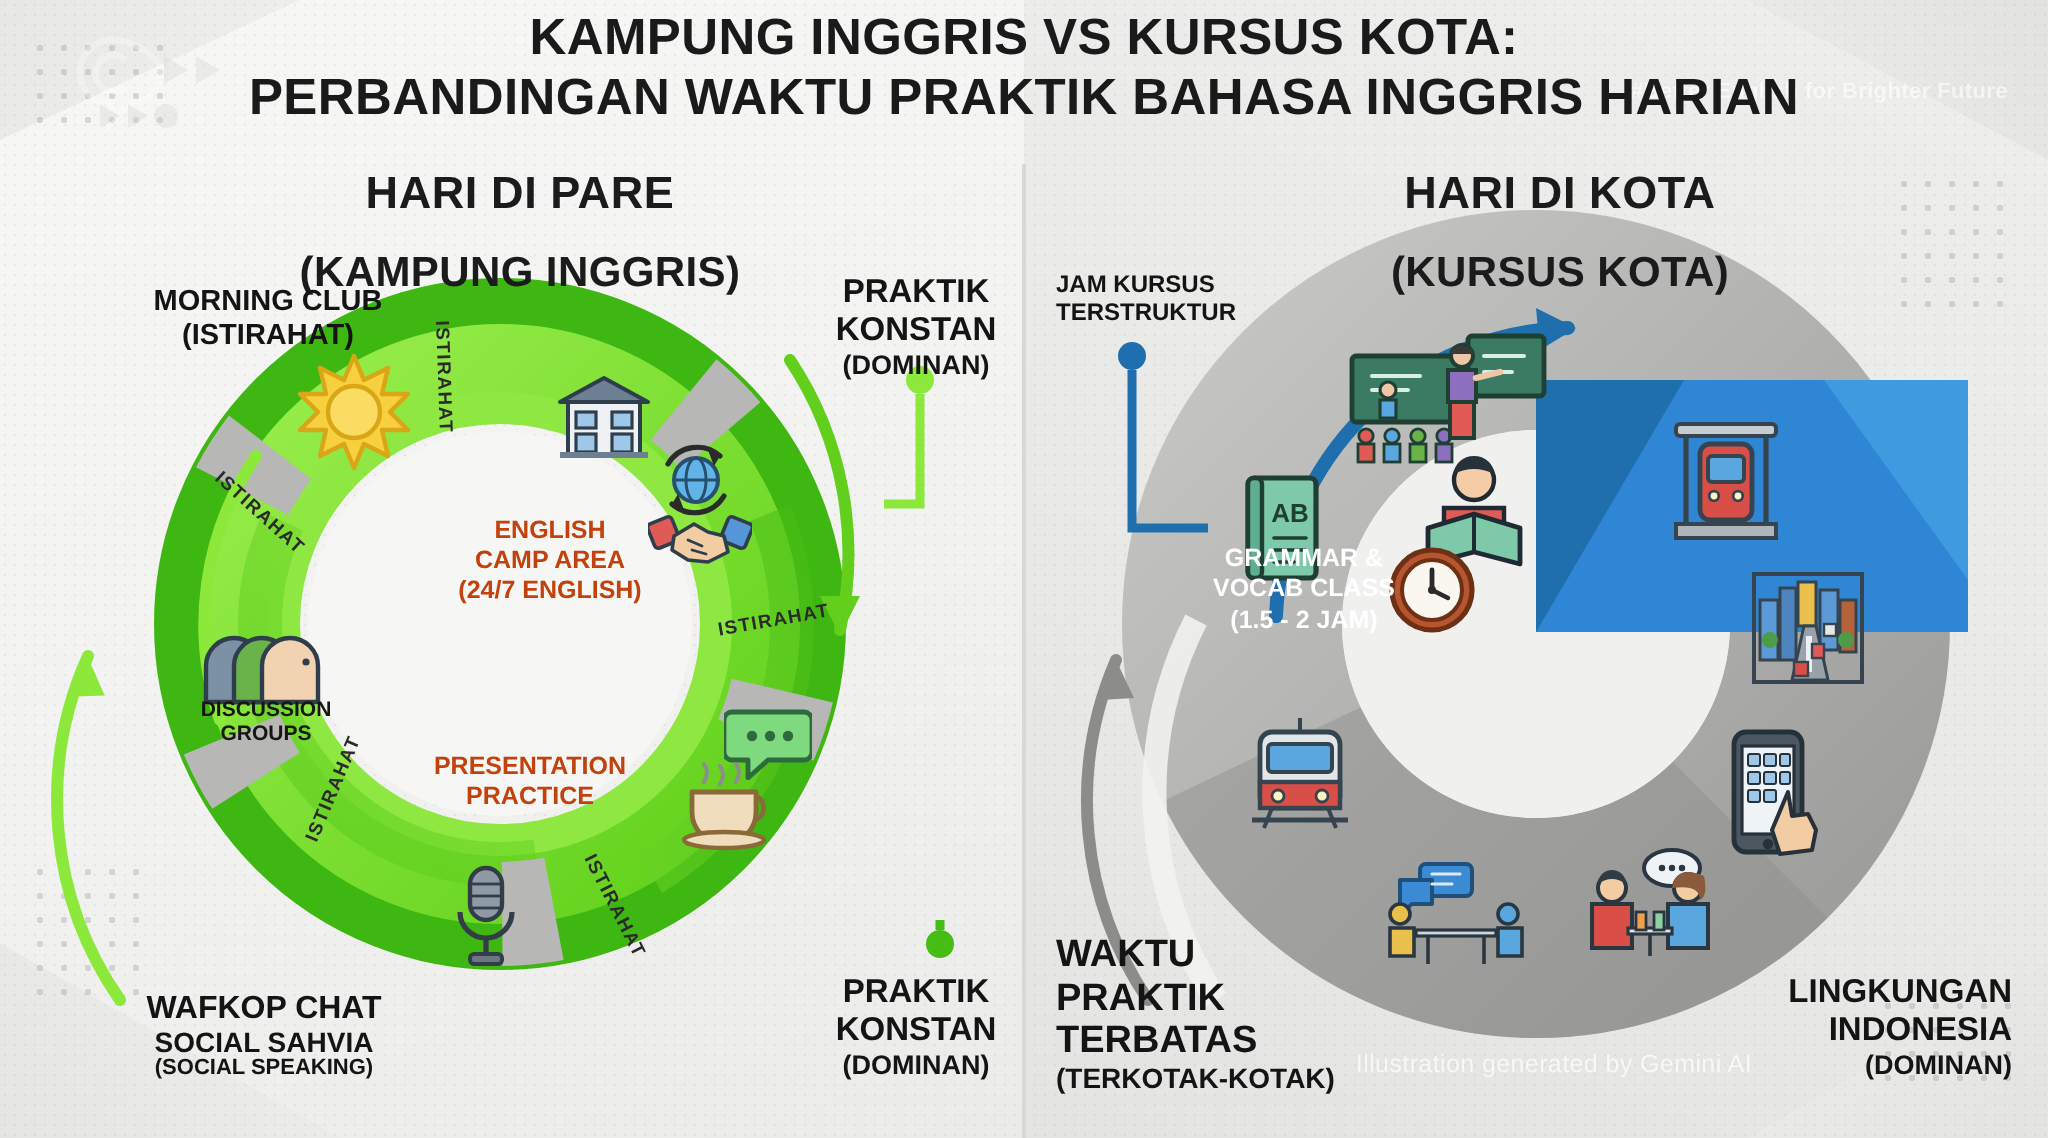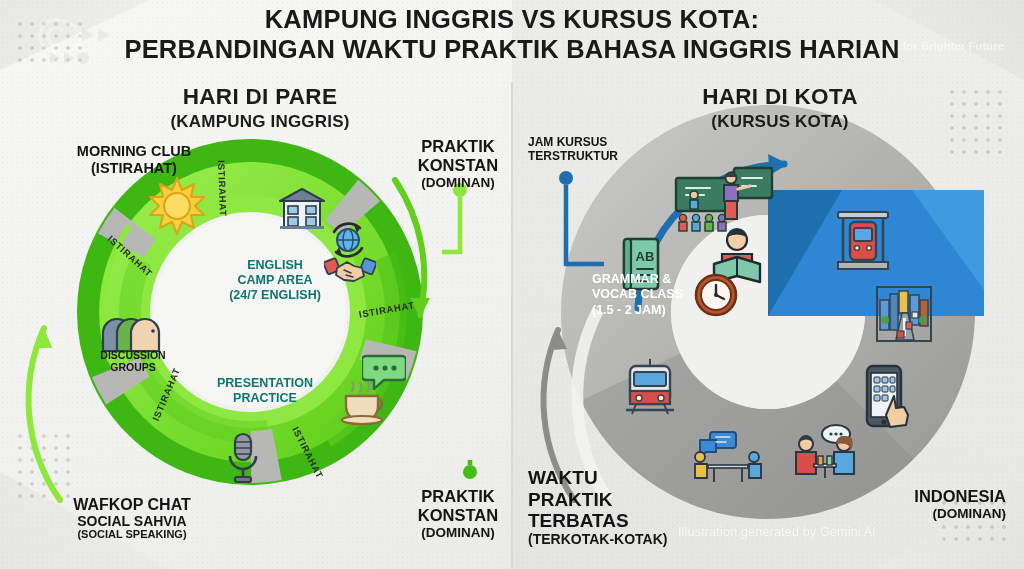--- a/index.html
+++ b/index.html
@@ -49,42 +49,42 @@
   .wm-br{right:148px;bottom:30px;font-size:12.5px;font-weight:400;opacity:.72;}
 
   
   .maintitle{position:absolute;left:0;top:4px;width:1024px;text-align:center;
      color:#1a1a1a;font-weight:800;letter-spacing:.2px;line-height:1.18;z-index:30;}
   .mt1{font-size:25.5px;}
   .mt2{font-size:25.5px;}
 
   .sectitle{position:absolute;text-align:center;color:#1b1b1b;font-weight:800;z-index:20;}
   .sectitle .l1{font-size:22.5px;letter-spacing:.3px;}
-  .sectitle .l2{font-size:17px;font-weight:700;letter-spacing:.2px;margin-top:2px;}
+  .sectitle .l2{font-size:21px;font-weight:700;letter-spacing:.2px;margin-top:15px;}
   .st-left{left:80px;top:84px;width:360px;}
   .st-right{left:600px;top:84px;width:360px;}
 
   
   .callout{position:absolute;color:#141414;font-weight:800;z-index:22;line-height:1.14;}
   .callout .sub{font-size:13.5px;font-weight:700;}
 
   .lbl-morning{left:44px;top:143px;width:180px;text-align:center;font-size:14.5px;}
   .lbl-wafkop{left:22px;top:496px;width:220px;text-align:center;font-size:16px;}
   .lbl-wafkop .l2{font-size:14px;}
   .lbl-wafkop .l3{font-size:11px;}
   .lbl-praktik-top{left:404px;top:137px;width:108px;text-align:center;font-size:16.5px;}
   .lbl-praktik-bot{left:404px;top:487px;width:108px;text-align:center;font-size:16.5px;}
   .lbl-jam{left:528px;top:136px;width:150px;text-align:left;font-size:12px;}
   .lbl-waktu{left:528px;top:467px;width:170px;text-align:left;font-size:19px;}
   .lbl-waktu .sub{font-size:14px;}
   .lbl-lingk{right:18px;top:487px;width:170px;text-align:right;font-size:16.5px;}
   .lbl-lingk .sub{font-size:13.5px;}
 
   
-  .center-text{position:absolute;text-align:center;color:#0f766e;font-weight:800;z-index:18;line-height:1.2;}
+  .center-text{position:absolute;text-align:center;color:#c2410c;font-weight:800;z-index:18;line-height:1.2;}
   .ct-english{left:220px;top:258px;width:110px;font-size:12.5px;}
   .ct-present{left:205px;top:376px;width:120px;font-size:12.5px;}
 
   
   .ring-lbl{position:absolute;text-align:center;color:#16170f;font-weight:800;font-size:10.5px;
       line-height:1.15;z-index:19;}
   .rl-discussion{left:85px;top:349px;width:96px;}
 
   
   .ist{position:absolute;color:#2b2b2b;font-weight:800;font-size:9.4px;letter-spacing:.8px;z-index:19;
@@ -370,21 +370,21 @@
   </svg>
 
   <svg style="position:absolute;left:693px;top:272px;width:46px;height:46px" viewBox="0 0 46 46">
     <circle cx="23" cy="23" r="20" fill="#b7552f" stroke="#6e3015" stroke-width="2.6"></circle>
     <circle cx="23" cy="23" r="15" fill="#faf7f0" stroke="#6e3015" stroke-width="2"></circle>
     <line x1="23" y1="23" x2="23" y2="13" stroke="#2a2a2a" stroke-width="2.4" stroke-linecap="round"></line>
     <line x1="23" y1="23" x2="31" y2="27" stroke="#2a2a2a" stroke-width="2.2" stroke-linecap="round"></line>
     <circle cx="23" cy="23" r="2" fill="#2a2a2a"></circle>
   </svg>
 
-  <div style="position:absolute;left:592px;top:272px;width:120px;text-align:left;color:#ffffff;
+  <div style="position:absolute;left:592px;top:272px;width:120px;text-align:center;color:#ffffff;
               font-weight:800;font-size:12.5px;line-height:1.22;z-index:24;">
     <div>GRAMMAR &amp;</div>
     <div>VOCAB CLASS</div>
     <div>(1.5 - 2 JAM)</div>
   </div>
 
   <svg style="position:absolute;left:836px;top:210px;width:54px;height:62px" viewBox="0 0 54 62">
     <rect x="2" y="2" width="50" height="6" rx="2" fill="#c6ccd2" stroke="#364450" stroke-width="2"></rect>
     <line x1="7" y1="8" x2="7" y2="52" stroke="#364450" stroke-width="2.6"></line>
     <line x1="47" y1="8" x2="47" y2="52" stroke="#364450" stroke-width="2.6"></line>
@@ -476,20 +476,21 @@
   </div>
 
   <div class="callout lbl-waktu">
     <div>WAKTU</div>
     <div>PRAKTIK</div>
     <div>TERBATAS</div>
     <div class="sub">(TERKOTAK-KOTAK)</div>
   </div>
 
   <div class="callout lbl-lingk">
+    <div>LINGKUNGAN</div>
     <div>INDONESIA</div>
     <div class="sub">(DOMINAN)</div>
   </div>
 
   <svg style="position:absolute;left:548px;top:168px;width:80px;height:120px" viewBox="0 0 80 120">
     <circle cx="18" cy="10" r="7" fill="#1f6fae"></circle>
     <path d="M18 17 V96 H56" fill="none" stroke="#1f6fae" stroke-width="4.5"></path>
   </svg>
 
   <div class="wm wm-tr">#Better English for Brighter Future</div>

